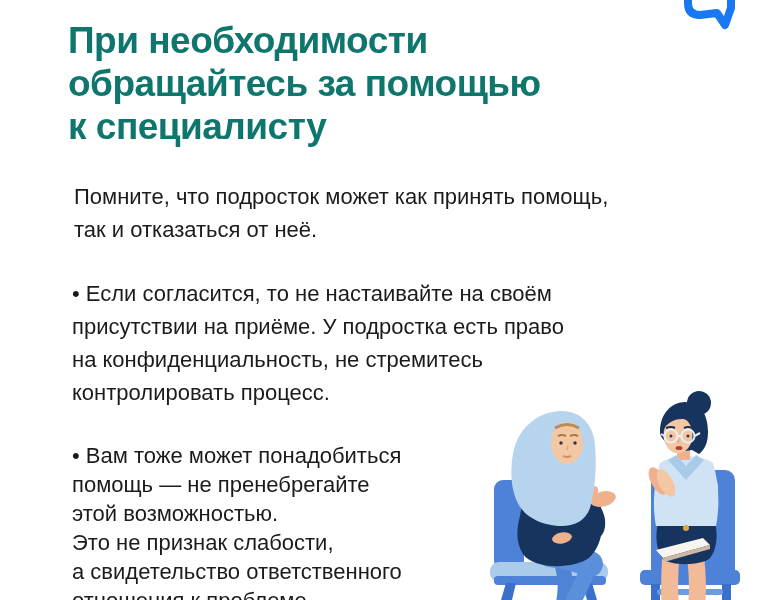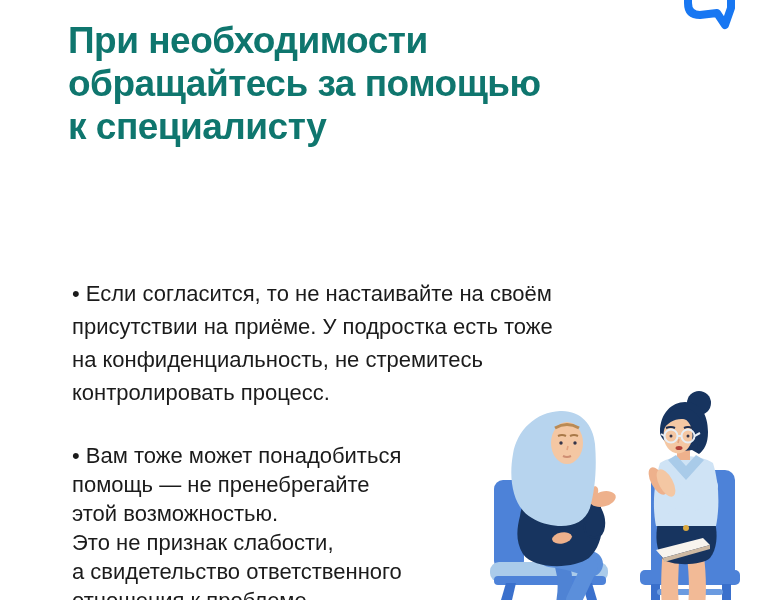--- a/index.html
+++ b/index.html
@@ -72,22 +72,24 @@
   <div class="page-title">При необходимости
 обращайтесь за помощью
 к специалисту</div>
 
   <div class="bubble-icon">
     <svg width="62" height="30" viewBox="0 0 62 30" aria-hidden="true">
       <path d="M7 -14 L7 3 Q7 15 19 15 L36 13 L44 25 L50 8 L50 -14" stroke-width="8" fill="none" stroke-linejoin="round" stroke-linecap="round" stroke="#1877f2"></path>
     </svg>
   </div>
 
+  <p class="para p1">Помните, что подросток может как принять помощь,
+так и отказаться от неё.</p>
   <p class="para p2">• Если согласится, то не настаивайте на своём
-присутствии на приёме. У подростка есть тоже
+присутствии на приёме. У подростка есть право
 на конфиденциальность, не стремитесь
 контролировать процесс.</p>
   <p class="para p3">• Вам тоже может понадобиться
 помощь — не пренебрегайте
 этой возможностью.
 Это не признак слабости,
 а свидетельство ответственного
 отношения к проблеме.</p>
 
   <div class="illustration">

